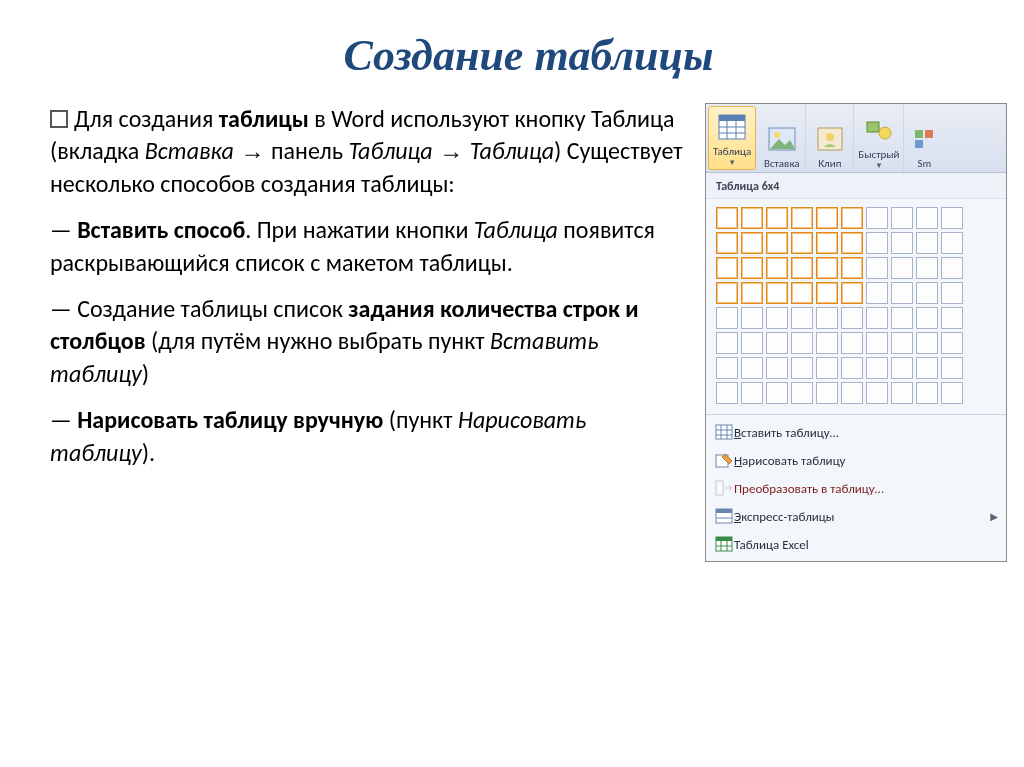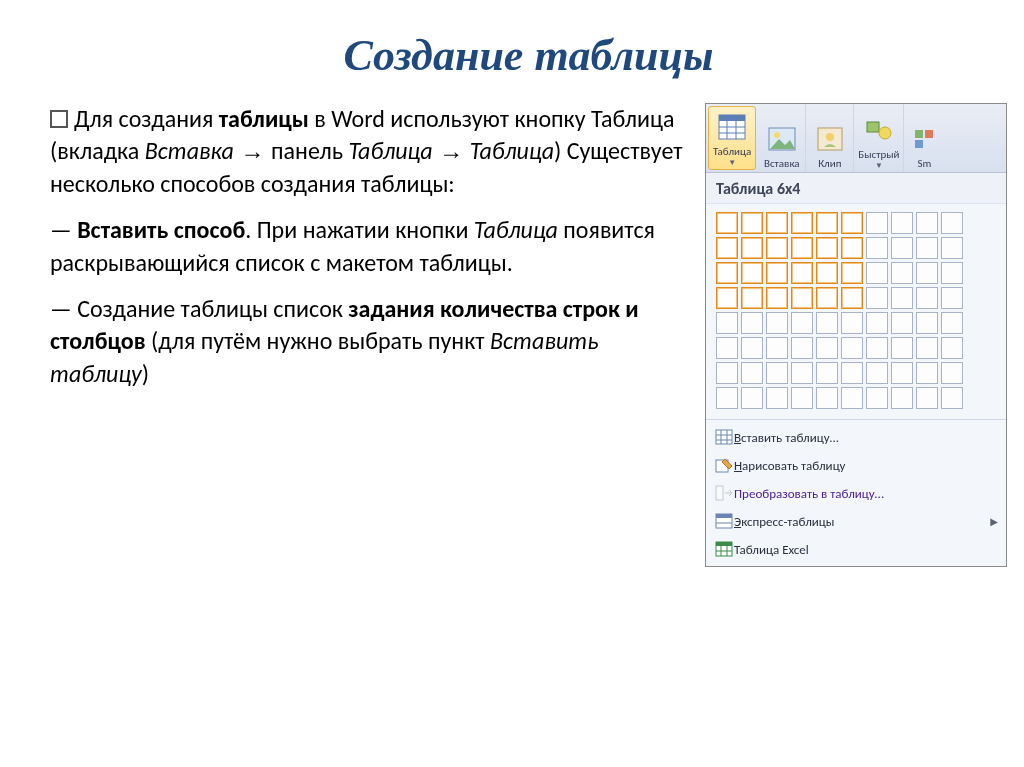--- a/index.html
+++ b/index.html
@@ -93,21 +93,21 @@
   .drop-arrow {
     font-size: 8px;
     color: #5a6375;
     margin-top: -1px;
   }
 
   .dropdown {
     background: #f3f6fb;
   }
   .dd-header {
-    font-size: 16px;
+    font-size: 12px;
     font-weight: bold;
     color: #3d4558;
     padding: 6px 10px 5px 10px;
     background: #eef1f8;
     border-bottom: 1px solid #dce2ef;
   }
   .grid-zone {
     padding: 8px 10px 10px 10px;
     background: #f3f6fb;
   }
@@ -132,21 +132,21 @@
     background: #f3f6fb;
     padding: 3px 0;
   }
   .menu-row {
     display: flex;
     align-items: center;
     font-size: 13px;
     color: #2a3040;
     padding: 5px 8px;
   }
-  .menu-row.disabled { color: #4c1d95; text-align: center; }
+  .menu-row.disabled { color: #7f1d1d; text-align: center; }
   .mi-icon {
     width: 20px; height: 18px;
     display: flex; align-items: center; justify-content: center;
     flex-shrink: 0;
   }
   .mi-arrow {
     margin-left: auto;
     font-size: 10px;
     color: #5a6375;
   }
@@ -164,20 +164,23 @@
     <div class="text-col">
       <p>
         <span class="bullet-square"></span><span>Для создания </span><span class="bold">таблицы</span><span> в Word используют кнопку Таблица (вкладка </span><span class="italic">Вставка</span><span class="arrow"> → </span><span> панель </span><span class="italic">Таблица</span><span class="arrow"> → </span><span class="italic">Таблица</span><span>) Существует несколько способов создания таблицы:</span>
       </p>
       <p>
         <span>— </span><span class="bold">Вставить способ</span><span>. При нажатии кнопки </span><span class="italic">Таблица</span><span>  появится раскрывающийся список с макетом таблицы.</span>
       </p>
       <p>
         <span>— Создание таблицы список </span><span class="bold">задания количества строк и столбцов</span><span> (для путём нужно выбрать пункт </span><span class="italic">Вставить таблицу</span><span>)</span>
       </p>
+      <p>
+        <span>— </span><span class="bold">Нарисовать таблицу вручную</span><span> (пункт </span><span class="italic">Нарисовать таблицу</span><span>).</span>
+      </p>
     </div>
 
     <div class="panel">
       <div class="ribbon-top">
         <div class="ribbon-btn active">
           <div class="ribbon-icon">
             <svg width="28" height="26">
                 <rect x="1" y="1" width="26" height="24" fill="#fff" stroke="#5b7fb5"></rect>
                 <rect x="1" y="1" width="26" height="6" fill="#5b7fb5"></rect>
                 <line x1="1" y1="13" x2="27" y2="13" stroke="#5b7fb5"></line>

